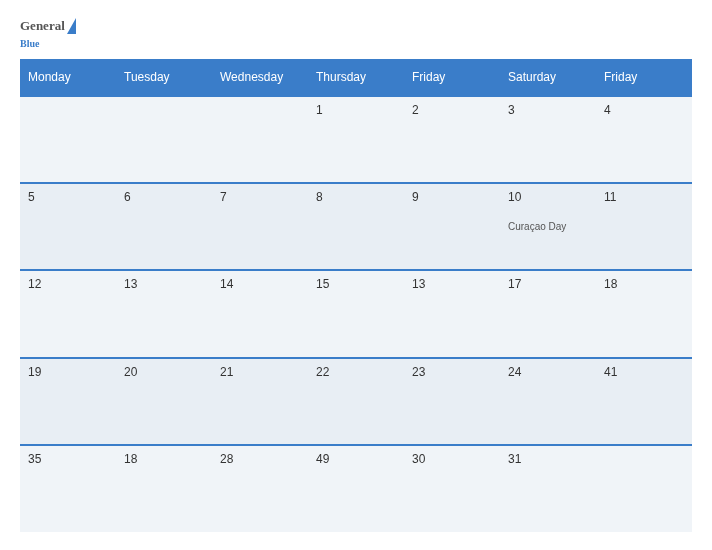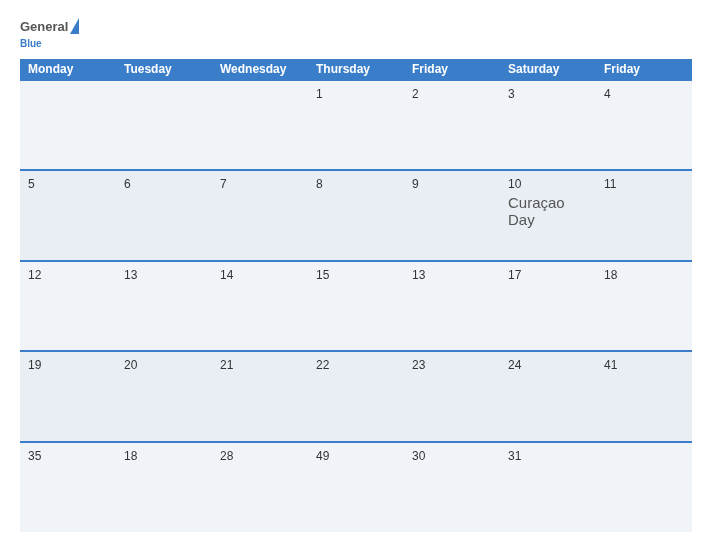--- a/index.html
+++ b/index.html
@@ -11,20 +11,21 @@
       display: flex;
       flex-direction: column;
       padding: 18px 20px 18px 20px;
     }
 
     .header {
       display: flex;
       align-items: center;
       justify-content: space-between;
       margin-bottom: 10px;
+      font-family: Liberation Serif, serif;
     }
 
     .logo {
       display: flex;
       align-items: center;
       gap: 4px;
     }
 
     .logo-text-general {
       font-size: 13px;
@@ -68,22 +69,22 @@
       flex: 1;
     }
 
     .calendar-table thead tr {
       background-color: #3a7dc9;
     }
 
     .calendar-table thead th {
       color: #fff;
       font-size: 12px;
-      font-weight: bold;
-      padding: 3px 8px;
+      font-weight: normal;
+      padding: 11px 8px;
       text-align: left;
       border: none;
     }
 
     .calendar-table tbody tr {
       background-color: #f0f4f8;
     }
 
     .calendar-table tbody tr:nth-child(even) {
       background-color: #e8eef4;
@@ -99,24 +100,24 @@
       width: 14.28%;
     }
 
     .day-number {
       font-size: 12px;
       color: #333;
       display: block;
     }
 
     .holiday-text {
-      font-size: 15px;
+      font-size: 10px;
       color: #555;
       display: block;
-      margin-top: 3px;
+      margin-top: 17px;
     }
 
     .empty-cell {
       background-color: #f0f4f8;
     }
   </style>
 </head>
 <body>
 
 <div class="header">

